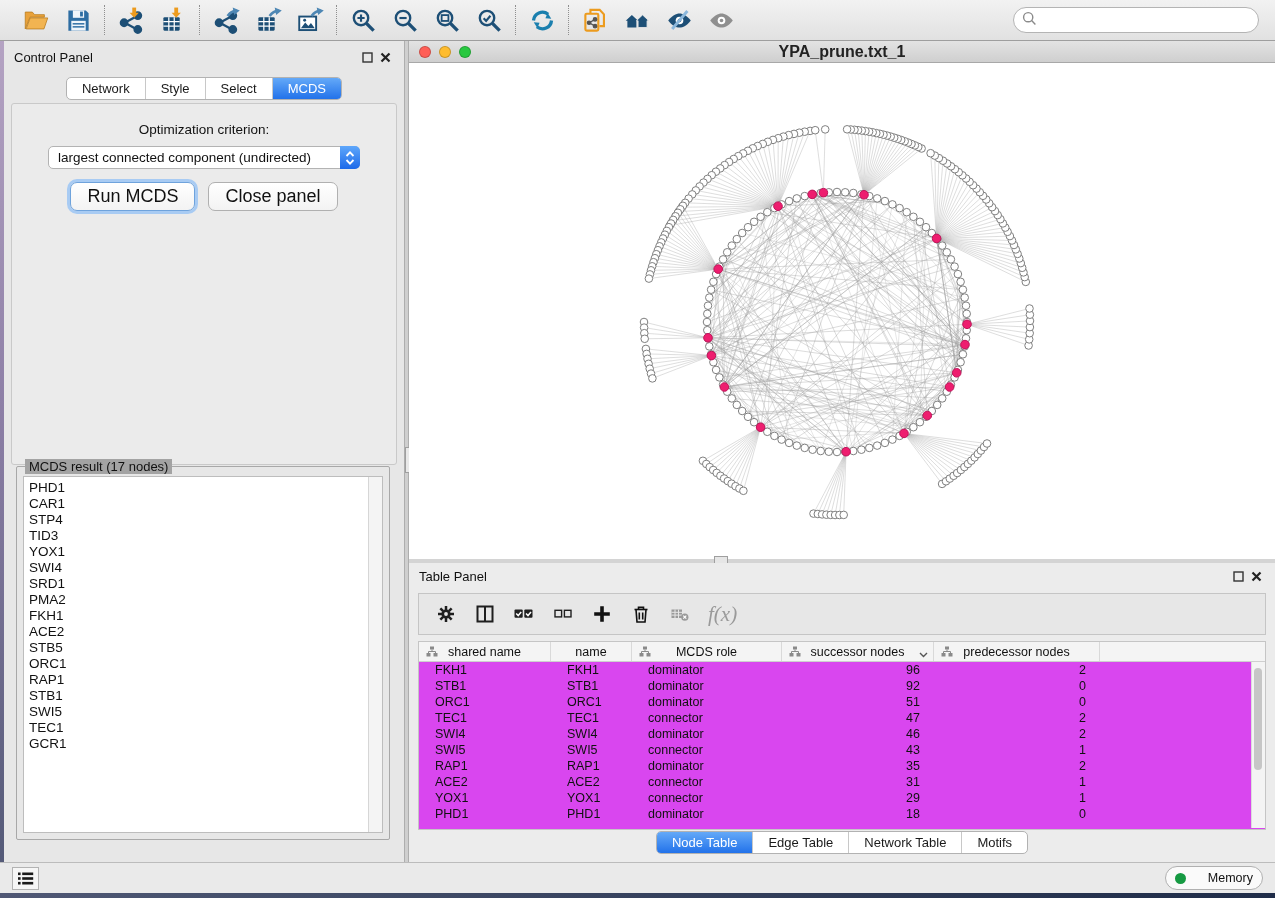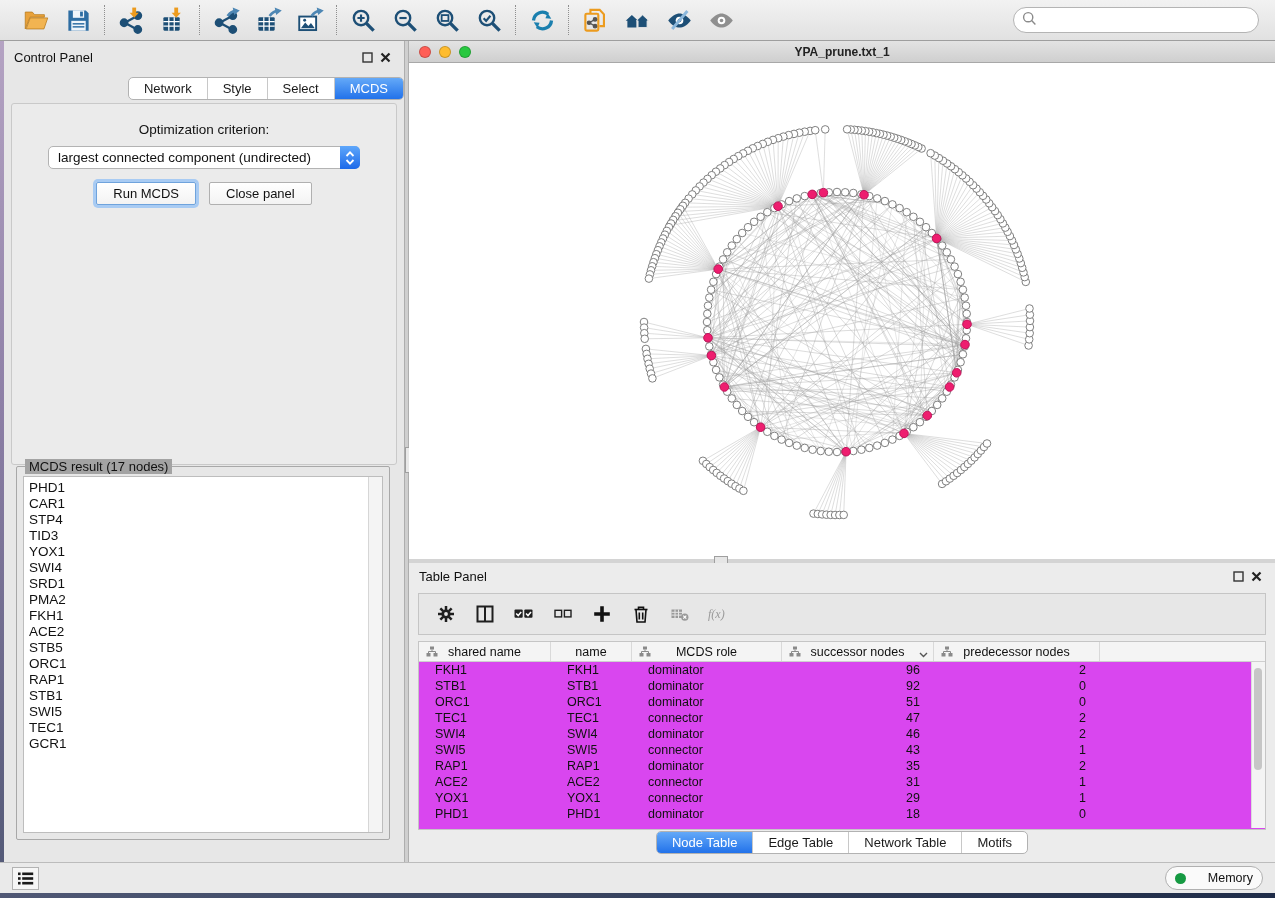--- a/index.html
+++ b/index.html
@@ -35,39 +35,39 @@
   .panel-head .spacer{flex:1;}
   .mini-ic{width:18px;height:16px;display:flex;align-items:center;justify-content:center;}
   .seg{display:inline-flex;background:#fff;border:1px solid #b2b2b2;border-radius:5px;}
   .seg button{
     border:none;background:transparent;padding:3px 15px;font-size:13px;color:#1a1a1a;
     border-left:1px solid #c8c8c8;font-family:"Liberation Sans",sans-serif;
   }
   .seg button:first-child{border-left:none;border-radius:4px 0 0 4px;}
   .seg button:last-child{border-radius:0 4px 4px 0;}
   .seg button.active{background:linear-gradient(#64a9f8,#2272ea);color:#fff;}
-  .cp-tabs{display:flex;justify-content:flex-end;margin:8px 0 3px 0;}
+  .cp-tabs{display:flex;justify-content:center;margin:8px 0 3px 0;}
   .cp-inner{
     margin:0 7px;height:360px;background:#ebebeb;border:1px solid #c9c9c9;border-radius:3px;
     display:flex;flex-direction:column;align-items:center;
   }
   .opt-label{margin-top:18px;font-size:13.5px;color:#111;}
   .dropdown{
     margin-top:9px;width:312px;height:23px;background:#fff;border:1px solid #b3b3b3;border-radius:5px;
     display:flex;align-items:center;box-sizing:border-box;
   }
   .dropdown .dd-text{flex:1;font-size:13.5px;padding-left:9px;color:#111;white-space:nowrap;}
   .dropdown .dd-step{
     width:20px;height:23px;margin:-1px -1px -1px 0;border-radius:0 5px 5px 0;
     background:linear-gradient(#5ea7fb,#1c69e9);display:flex;align-items:center;justify-content:center;
   }
   .btn-row{margin-top:13px;display:flex;gap:13px;}
   .mac-btn{
-    background:linear-gradient(#ffffff,#f3f3f3);border:1px solid #b0b0b0;border-radius:2px;
-    font-size:13px;padding:3px 16px;color:#111;font-family:"Liberation Sans",sans-serif;
+    background:linear-gradient(#ffffff,#f3f3f3);border:1px solid #b0b0b0;border-radius:7px;
+    font-size:18px;padding:3px 16px;color:#111;font-family:"Liberation Sans",sans-serif;
   }
   .mac-btn.focused{box-shadow:0 0 0 3px #a8cbf3;border-color:#6fa3dc;}
   .fieldset{
     position:absolute;left:12px;right:14px;top:425px;height:372px;
     border:1px solid #a8a8a8;border-radius:2px;
   }
   .fieldset .legend{
     position:absolute;top:-8px;left:8px;background:#a3a3a3;padding:0 4px;font-size:13px;color:#111;
   }
   .listbox{
@@ -81,33 +81,33 @@
   .vsplitter{position:absolute;left:404px;top:41px;width:5px;height:821px;background:#cfcfcf;border-left:1px solid #aeaeae;border-right:1px solid #aeaeae;box-sizing:border-box;}
   .vsplitter .handle{position:absolute;left:0;top:406px;width:5px;height:26px;background:#e9e9e9;border:1px solid #9f9f9f;box-sizing:border-box;}
 
   .net-titlebar{
     position:absolute;left:409px;top:41px;width:866px;height:22px;
     background:linear-gradient(#e3e3e3,#cfcfcf);border-bottom:1px solid #a8a8a8;box-sizing:border-box;
     display:flex;align-items:center;
   }
   .lights{display:flex;gap:8px;padding-left:10px;}
   .light{width:12px;height:12px;border-radius:50%;box-sizing:border-box;}
-  .net-title{position:absolute;left:0;right:0;text-align:center;font-size:12px;font-weight:700;color:#222;}
+  .net-title{position:absolute;left:0;right:0;text-align:center;font-size:16px;font-weight:700;color:#222;}
   .net-canvas{position:absolute;left:409px;top:63px;width:866px;height:496px;background:#fff;}
 
   .hsplitter{position:absolute;left:409px;top:559px;width:866px;height:4px;background:#d4d4d4;}
   .hsplitter .handle{position:absolute;left:305px;top:-3px;width:14px;height:9px;background:#e6e6e6;border:1px solid #9f9f9f;box-sizing:border-box;}
 
   .table-panel{position:absolute;left:409px;top:563px;width:866px;height:299px;background:#ececec;box-sizing:border-box;}
   .tp-toolbar{
     position:absolute;left:9px;top:30px;width:848px;height:42px;background:#e7e7e7;
     border:1px solid #c5c5c5;box-sizing:border-box;display:flex;align-items:center;gap:17px;padding-left:16px;
   }
   .tp-ic{width:22px;height:22px;display:flex;align-items:center;justify-content:center;border:none;background:transparent;padding:0;}
-  .fx{font-family:"Liberation Serif",serif;font-style:italic;font-size:12px;color:#9a9a9a;}
+  .fx{font-family:"Liberation Serif",serif;font-style:italic;font-size:21px;color:#9a9a9a;}
   .ttable{
     position:absolute;left:9px;top:78px;width:848px;height:189px;background:#d946ef;
     border:1px solid #c5c5c5;box-sizing:border-box;
   }
   .thead{display:flex;height:19px;border-bottom:1px solid #cfcfcf;background:#f4f4f4;}
   .th{
     position:relative;display:flex;align-items:center;justify-content:center;
     font-size:12.5px;color:#111;border-right:1px solid #d9d9d9;box-sizing:border-box;
   }
   .th .oc{position:absolute;left:7px;top:4px;}

